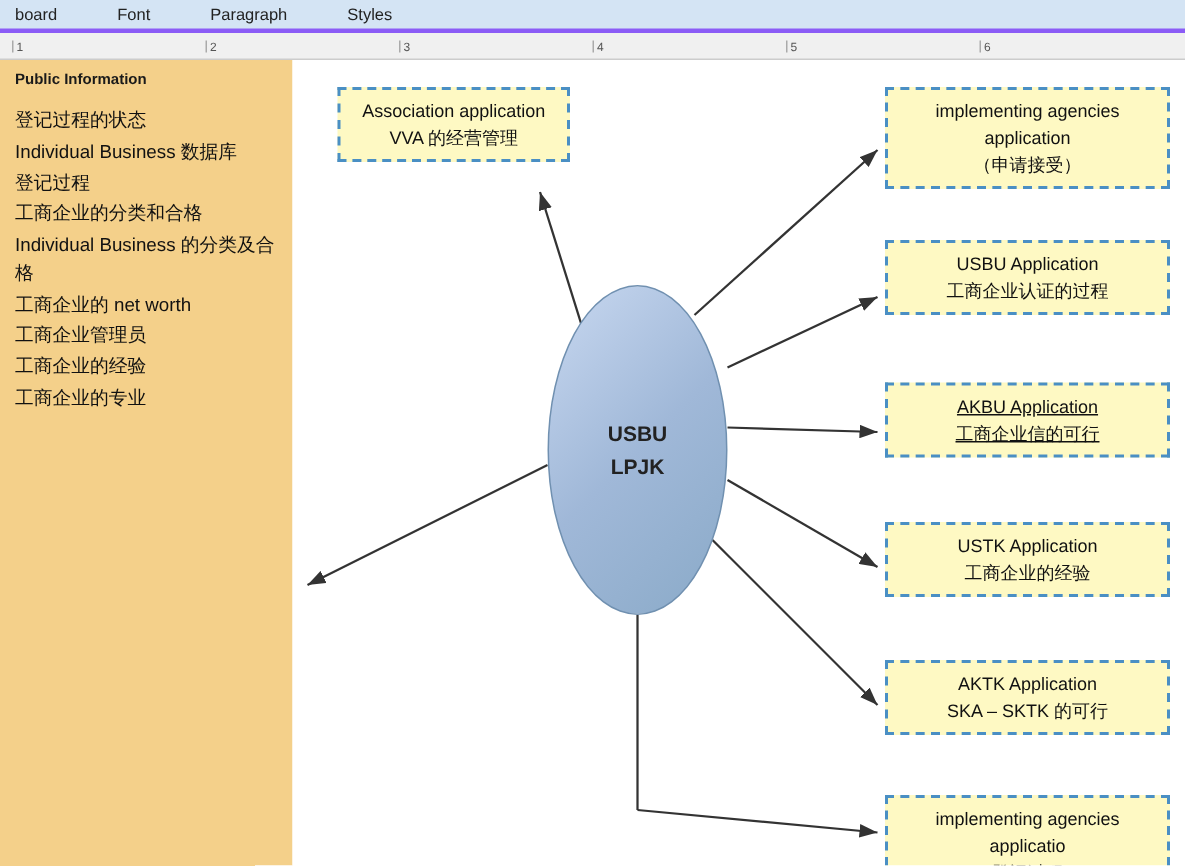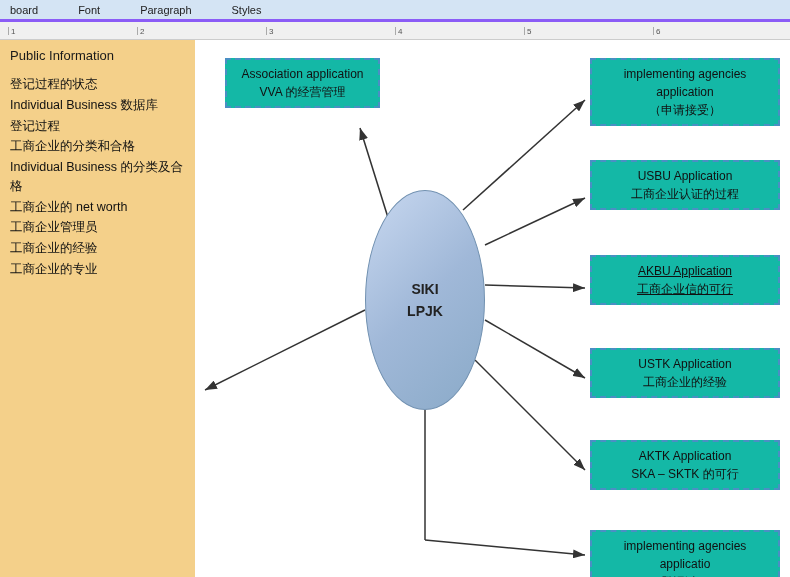--- a/index.html
+++ b/index.html
@@ -64,22 +64,22 @@
 
     
     .sidebar {
       width: 195px;
       background: #f4d08a;
       padding: 8px 10px;
       flex-shrink: 0;
       overflow: hidden;
     }
     .sidebar-title {
-      font-size: 13px;
-      font-weight: normal;
+      font-size: 10px;
+      font-weight: bold;
       color: #1a1a1a;
       margin-bottom: 8px;
       padding-bottom: 4px;
     }
     .sidebar-list {
       list-style: none;
       font-size: 12.5px;
       line-height: 1.5;
       color: #111;
     }
@@ -120,21 +120,21 @@
     }
 
     
     .box {
       position: absolute;
       border: 2px dashed #4a8fc4;
       padding: 5px 8px;
       font-size: 12px;
       line-height: 1.5;
       color: #111;
-      background: #14b8a6;
+      background: #fef9c3;
       text-align: center;
     }
 
     
     .box-top-left {
       left: 30px;
       top: 18px;
       width: 155px;
       text-align: center;
     }
@@ -229,21 +229,21 @@
       <line x1="280" y1="320" x2="390" y2="430" stroke="#333" stroke-width="1.5" marker-end="url(#arrowhead)"></line>
 
       <line x1="170" y1="270" x2="10" y2="350" stroke="#333" stroke-width="1.5" marker-end="url(#arrowhead)"></line>
 
       <line x1="230" y1="370" x2="230" y2="500" stroke="#333" stroke-width="1.5"></line>
       <line x1="230" y1="500" x2="390" y2="515" stroke="#333" stroke-width="1.5" marker-end="url(#arrowhead)"></line>
     </svg>
 
     <div class="oval-container">
       <div class="oval">
-        <span>SIKI</span>
+        <span>USBU</span>
         <span>LPJK</span>
       </div>
     </div>
 
     <div class="box box-top-left">
       <div>Association application</div>
       <div>VVA 的经营管理</div>
     </div>
 
     <div class="box box-top-right">

